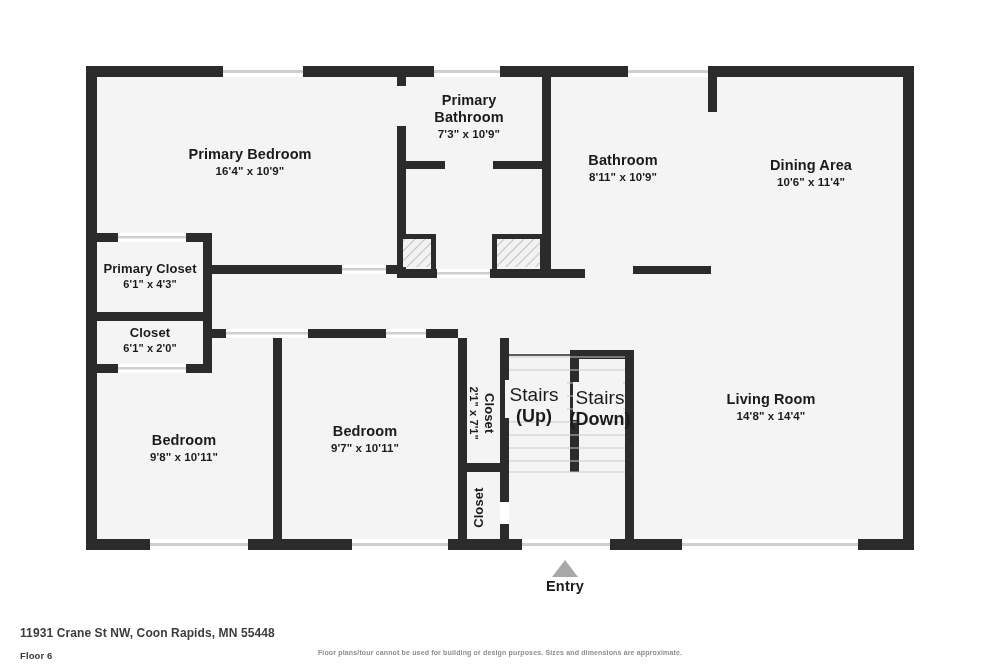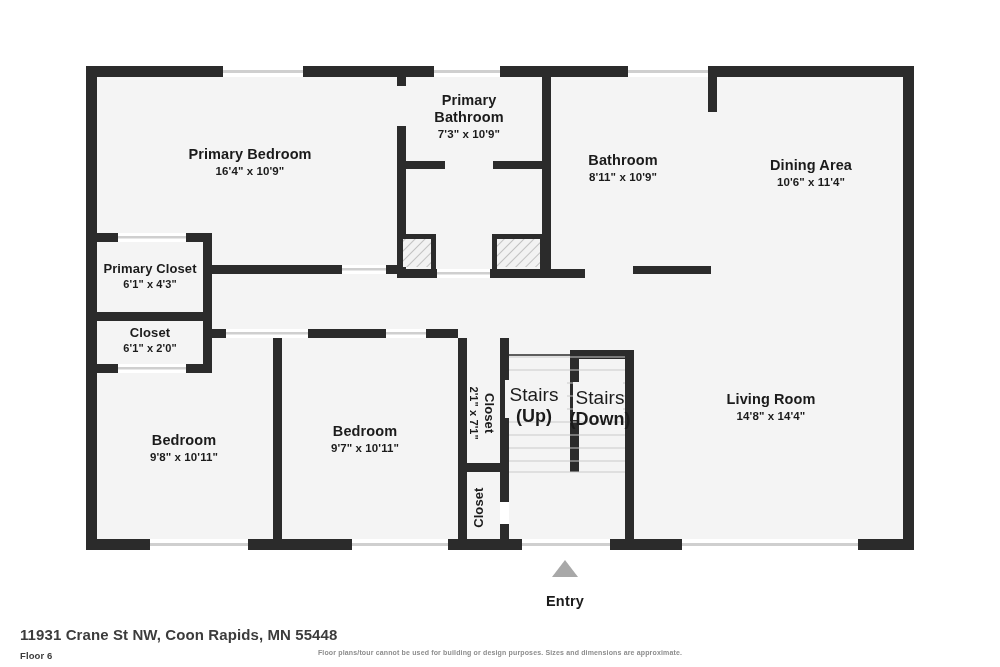--- a/index.html
+++ b/index.html
@@ -33,25 +33,25 @@
 
   
   #entry{position:absolute;text-align:center;}
   #entry .tri{
     width:0;height:0;margin:0 auto;
     border-left:13px solid transparent;
     border-right:13px solid transparent;
     border-bottom:17px solid #a8a8a8;
   }
   #entry .etxt{
-    font-size:14.5px;font-weight:700;color:#1b1b1b;margin-top:16px;letter-spacing:.2px;
-  }
-
-  
-  #addr{position:absolute;left:20px;top:626px;font-size:15px;font-weight:700;color:#3c3c3c;letter-spacing:.1px;}
+    font-size:14.5px;font-weight:700;color:#1b1b1b;margin-top:1px;letter-spacing:.2px;
+  }
+
+  
+  #addr{position:absolute;left:20px;top:626px;font-size:12px;font-weight:700;color:#3c3c3c;letter-spacing:.1px;}
   #floorno{position:absolute;left:20px;top:650px;font-size:9.5px;font-weight:700;color:#3c3c3c;letter-spacing:.1px;}
   #disclaimer{position:absolute;left:0;top:649px;width:1000px;text-align:center;
     font-size:7px;font-weight:700;color:#8d8d8d;letter-spacing:.15px;}
 </style>
 </head>
 <body>
 
 <div id="plan">
 
   <svg class="svgwrap" width="1000" height="667" viewBox="0 0 1000 667">

